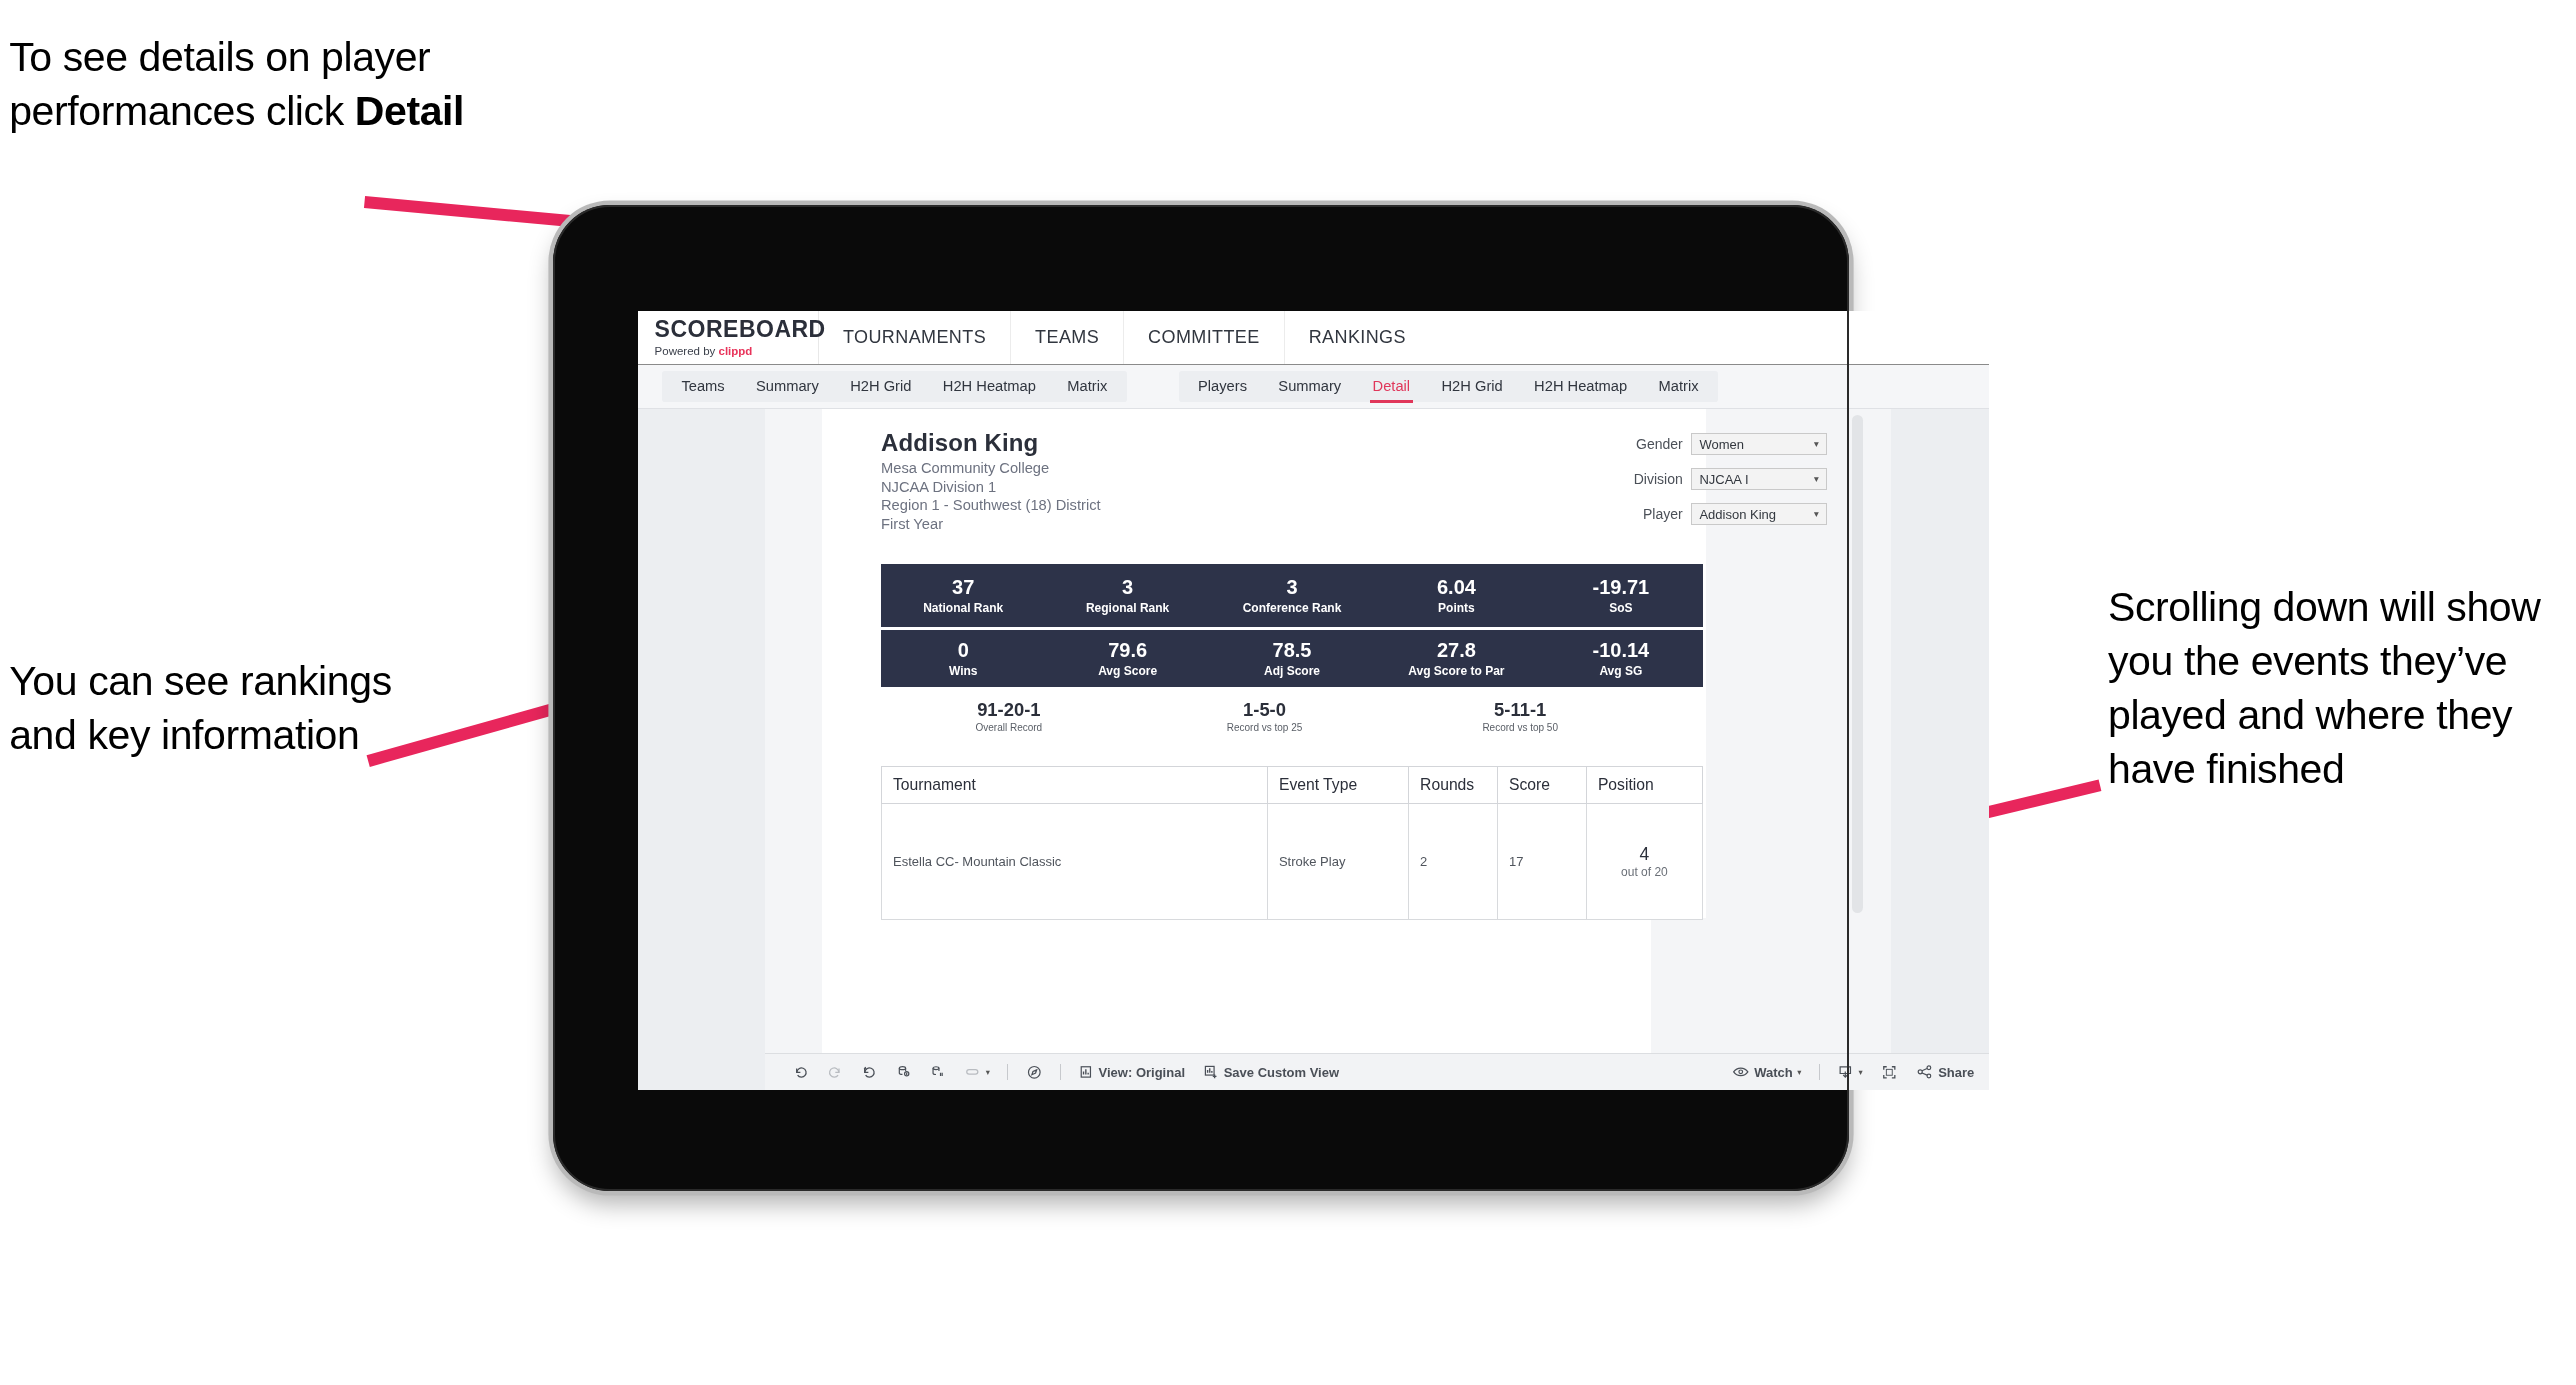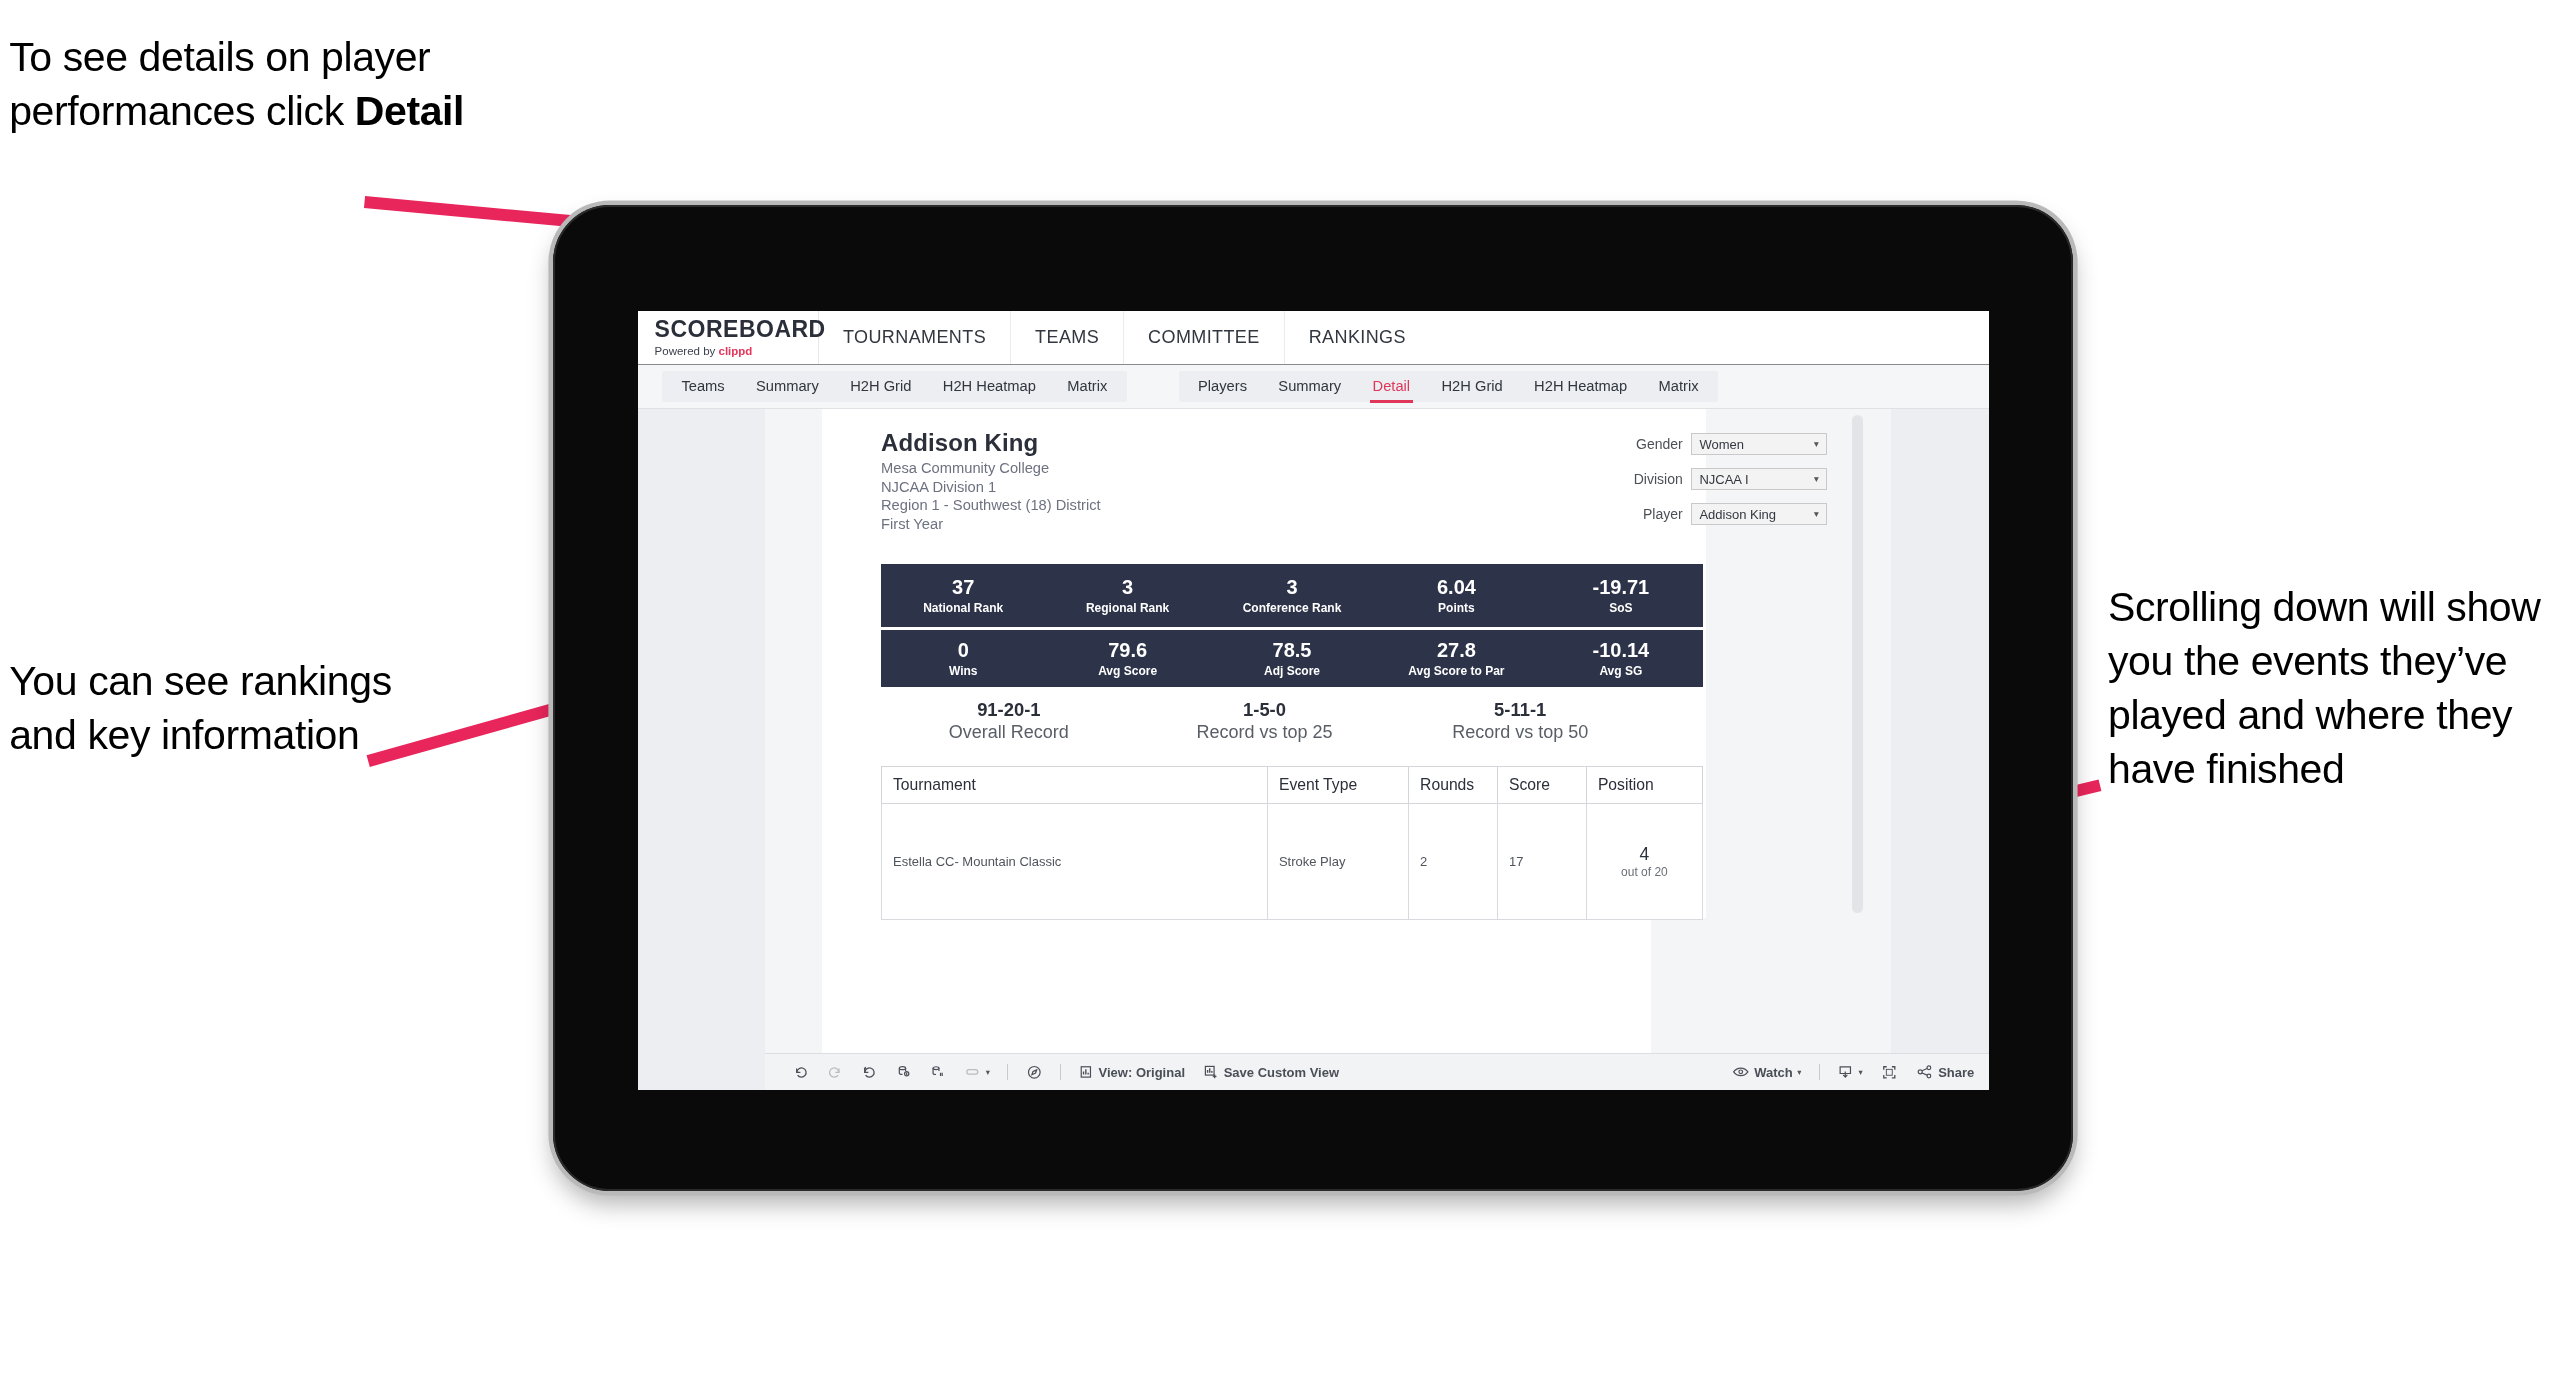--- a/index.html
+++ b/index.html
@@ -10,21 +10,21 @@
   .anno{position:absolute;font-family:"Liberation Sans",sans-serif;
         font-size:41px;line-height:1.32;color:#000;letter-spacing:-0.4px;}
   #anno-topleft{left:9.2px;top:29.5px;width:590px;}
   #anno-left{left:9.2px;top:654px;width:433px;}
   #anno-right{left:2108px;top:580px;width:433px;}
   .anno b{font-weight:700;}
 
   .arrow{position:absolute;pointer-events:none;}
 
   
-  #tablet{position:absolute;left:553px;top:205px;width:1520px;height:986px;
+  #tablet{position:absolute;left:553px;top:205px;width:1296px;height:986px;
           background:#0a0a0a;border-radius:57px;
           box-shadow:0 0 0 4.6px #b9b9b9, 0 13px 24px rgba(0,0,0,.30);}
   #tablet:after{content:"";position:absolute;left:0;top:0;right:0;bottom:0;
           border-radius:57px;border:2.8px solid #2a2a2a;box-sizing:border-box;}
   #screen{position:absolute;left:85px;top:106px;width:1351px;height:779px;
           background:#eceef1;overflow:hidden;}
 
   
   #topnav{height:53px;background:#ffffff;border-bottom:1.8px solid #8a8a8a;
           display:flex;align-items:stretch;}
@@ -82,21 +82,21 @@
   #band2{top:221px;height:57px;}
   .stat{flex:1;text-align:center;color:#ffffff;}
   .stat .v{font-size:20px;font-weight:700;line-height:1.12;}
   .stat .l{font-size:12px;font-weight:600;margin-top:1.8px;}
 
   
   #records{position:absolute;left:116px;top:290px;width:822px;
            display:flex;padding-right:55px;box-sizing:border-box;}
   .rec{flex:1;text-align:center;}
   .rec .v{font-size:18.4px;font-weight:700;color:#2b2f3a;line-height:1.15;}
-  .rec .l{font-size:18px;color:#595e66;margin-top:1.8px;}
+  .rec .l{font-size:10px;color:#595e66;margin-top:1.8px;}
 
   
   #tbl{position:absolute;left:116px;top:357px;width:822px;
        border-collapse:collapse;table-layout:fixed;}
   #tbl th{border:0.9px solid #d3d5d9;background:#ffffff;font-weight:400;
        font-size:15.7px;color:#2b2f3a;text-align:left;padding:9.2px 11px;height:35px;
        box-sizing:border-box;}
   #tbl td{border:0.9px solid #d8dadd;font-size:13px;color:#50555d;
        padding:9.2px 11px;height:96px;vertical-align:middle;background:#fff;}
   #tbl tr.alt td{background:#f6f7f8;}

